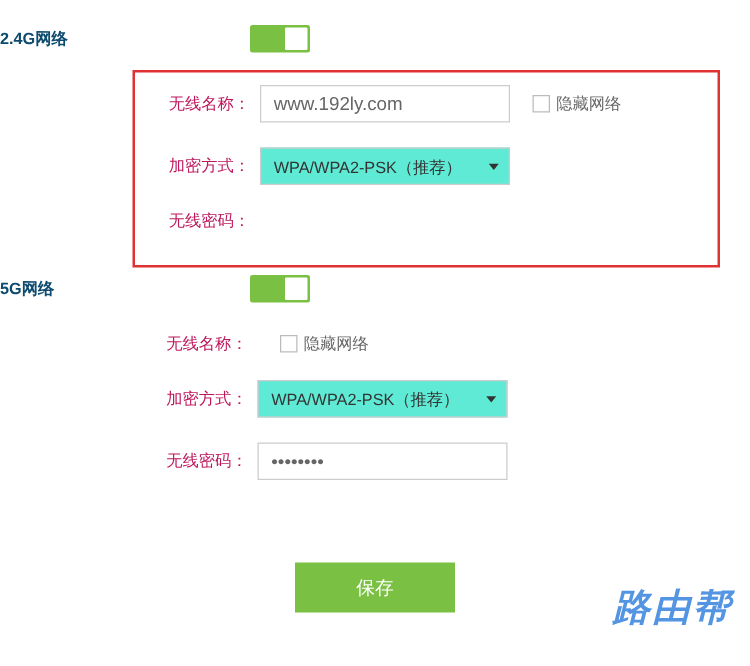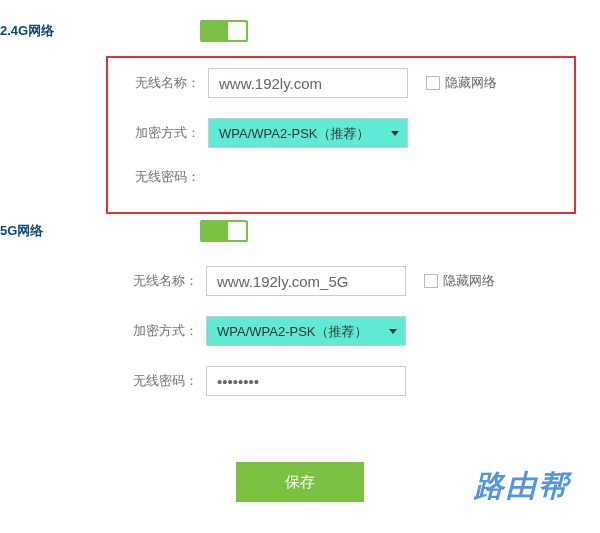--- a/index.html
+++ b/index.html
@@ -54,21 +54,21 @@
     .form-row {
       display: flex;
       align-items: center;
       margin-bottom: 20px;
       padding-left: 18px;
     }
     .plain-group .form-row { padding-left: 124px; }
     .form-label {
       width: 82px;
       text-align: right;
-      color: #737373;
+      color: #be185d;
       padding-right: 8px;
       flex-shrink: 0;
     }
     .text-input {
       width: 200px;
       height: 30px;
       border: 1px solid #ccc;
       padding: 0 10px;
       font-size: 15px;
       color: #666;
@@ -130,21 +130,21 @@
       height: 40px;
       background: #7ac143;
       color: #fff;
       border: none;
       font-size: 15px;
       cursor: pointer;
       font-family: inherit;
     }
     .watermark {
       position: absolute;
-      right: 30px;
+      right: 14px;
       bottom: 26px;
       font-size: 30px;
       font-weight: bold;
       font-style: italic;
       color: #4a90e2;
       letter-spacing: 2px;
       opacity: 0.95;
       pointer-events: none;
     }
   </style>
@@ -179,21 +179,20 @@
 </div>
 
 <div class="section-header" style="margin-top:6px;">
   <div class="section-title">5G网络</div>
   <div class="toggle"></div>
 </div>
 
 <div class="form-group plain-group">
   <div class="form-row">
     <div class="form-label">无线名称：</div>
-    <input class="text-input" value="www.192ly.com_5G" style="">
     <div class="checkbox-group">
       <div class="checkbox"></div>
       <span>隐藏网络</span>
     </div>
   </div>
   <div class="form-row">
     <div class="form-label">加密方式：</div>
     <div class="select-wrap">
       <select class="select">
         <option>WPA/WPA2-PSK（推荐）</option>

